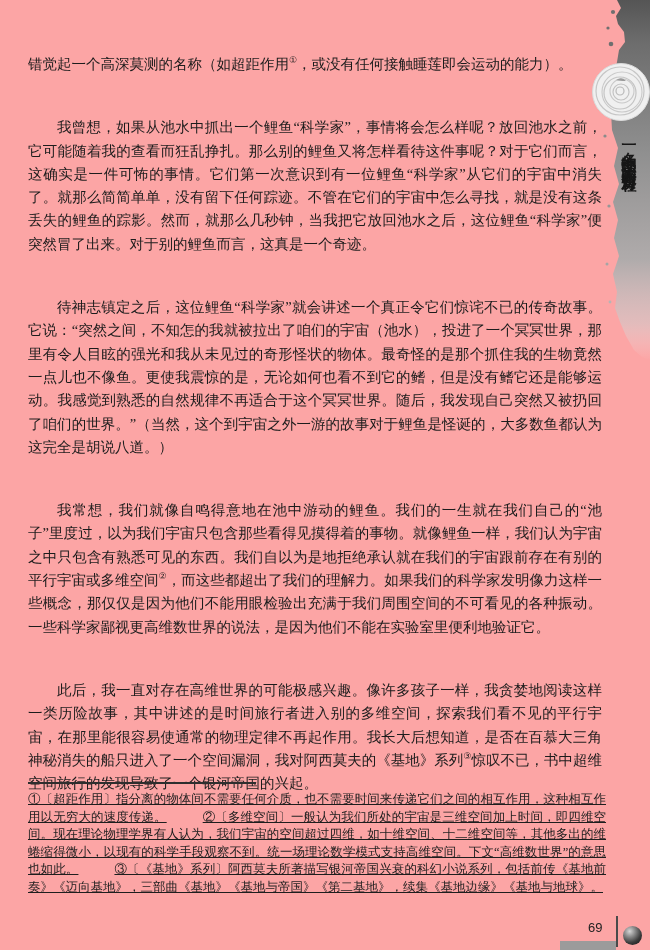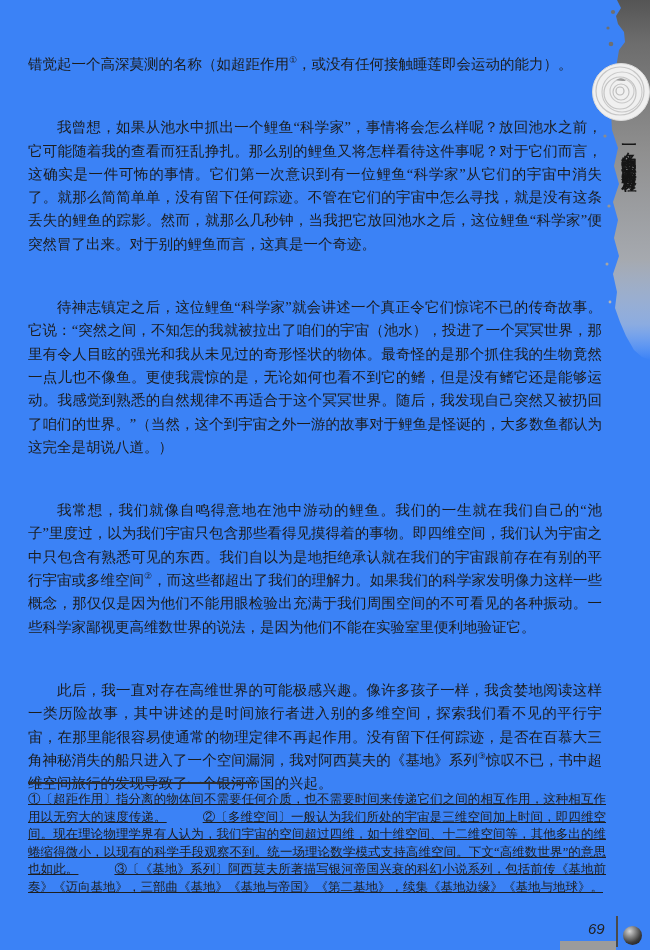--- a/index.html
+++ b/index.html
@@ -1,37 +1,37 @@
 <!DOCTYPE html>
 <html><head>
 <meta charset="utf-8">
 <style>
   html,body{margin:0;padding:0;}
   body{width:650px;height:950px;background:#e8e8e8;}
-  .page{position:relative;width:650px;height:950px;background:#3b82f6;overflow:hidden;
+  .page{position:relative;width:650px;height:950px;background:#fca5a5;overflow:hidden;
         font-family:"Liberation Serif",serif;}
   
   .side-art{position:absolute;top:0;right:0;width:60px;height:360px;}
   .sidebar-title{position:absolute;top:137px;right:12px;writing-mode:vertical-rl;text-orientation:upright;
         font-family:"Liberation Sans",sans-serif;font-weight:bold;font-size:15px;letter-spacing:3px;
         color:#161616;}
   
   .content{position:absolute;left:28px;top:53px;width:574px;color:#1c1c1c;}
   .para{margin:0;font-size:14.5px;line-height:23.3px;text-align:justify;text-justify:inter-ideograph;}
   .para.indent{text-indent:2em;margin-top:40px;}
   .para sup{font-size:9px;line-height:0;vertical-align:super;}
   
   .fn-rule{position:absolute;left:28px;top:782px;width:228px;height:2px;background:#2e2e2e;}
   .footnotes{position:absolute;left:28px;top:791px;width:578px;font-size:12.5px;line-height:17.5px;
         text-align:justify;color:#1e1e1e;text-decoration:underline;}
   .fn-seg{padding-right:36px;}
   .fn-seg:last-child{padding-right:0;}
   
   .page-num{position:absolute;left:588px;top:920px;font-family:"Liberation Sans",sans-serif;
-        font-size:15px;color:#222;font-style:italic;}
+        font-size:13px;color:#222;}
   .pn-line{position:absolute;left:616px;top:916px;width:2px;height:31px;background:#4a4a4a;}
   .pn-bar{position:absolute;left:560px;top:941px;width:56px;height:9px;background:#9b9b9b;}
   .sphere{position:absolute;left:623px;top:926px;width:19px;height:19px;border-radius:50%;
         background:radial-gradient(circle at 35% 28%,#d6d6d6 0%,#8a8a8a 30%,#3c3c3c 62%,#0d0d0d 100%);}
 </style>
 </head>
 <body>
 
 <div class="page">
 
@@ -69,22 +69,22 @@
       <path d="M26,80 q6,-4 10,1 q-7,0 -10,-1" fill="#9c9c9c"></path>
     </g>
   </svg>
 
   <div class="sidebar-title">一名物理学家的教育历程</div>
 
   <div class="content">
       <p class="para"><span>错觉起一个高深莫测的名称（如超距作用</span><sup>①</sup><span>，或没有任何接触睡莲即会运动的能力）。</span></p>
       <p class="para indent"><span>我曾想，如果从池水中抓出一个鲤鱼“科学家”，事情将会怎么样呢？放回池水之前，它可能随着我的查看而狂乱挣扎。那么别的鲤鱼又将怎样看待这件事呢？对于它们而言，这确实是一件可怖的事情。它们第一次意识到有一位鲤鱼“科学家”从它们的宇宙中消失了。就那么简简单单，没有留下任何踪迹。不管在它们的宇宙中怎么寻找，就是没有这条丢失的鲤鱼的踪影。然而，就那么几秒钟，当我把它放回池水之后，这位鲤鱼“科学家”便突然冒了出来。对于别的鲤鱼而言，这真是一个奇迹。</span></p>
       <p class="para indent"><span>待神志镇定之后，这位鲤鱼“科学家”就会讲述一个真正令它们惊诧不已的传奇故事。它说：“突然之间，不知怎的我就被拉出了咱们的宇宙（池水），投进了一个冥冥世界，那里有令人目眩的强光和我从未见过的奇形怪状的物体。最奇怪的是那个抓住我的生物竟然一点儿也不像鱼。更使我震惊的是，无论如何也看不到它的鳍，但是没有鳍它还是能够运动。我感觉到熟悉的自然规律不再适合于这个冥冥世界。随后，我发现自己突然又被扔回了咱们的世界。”（当然，这个到宇宙之外一游的故事对于鲤鱼是怪诞的，大多数鱼都认为这完全是胡说八道。）</span></p>
-      <p class="para indent"><span>我常想，我们就像自鸣得意地在池中游动的鲤鱼。我们的一生就在我们自己的“池子”里度过，以为我们宇宙只包含那些看得见摸得着的事物。即四维空间，我们认为宇宙之中只包含有熟悉可见的东西。我们自以为是地拒绝承认就在我们的宇宙跟前存在有别的平行宇宙或多维空间</span><sup>②</sup><span>，而这些都超出了我们的理解力。如果我们的科学家发明像力这样一些概念，那仅仅是因为他们不能用眼检验出充满于我们周围空间的不可看见的各种振动。一些科学家鄙视更高维数世界的说法，是因为他们不能在实验室里便利地验证它。</span></p>
-      <p class="para indent"><span>此后，我一直对存在高维世界的可能极感兴趣。像许多孩子一样，我贪婪地阅读这样一类历险故事，其中讲述的是时间旅行者进入别的多维空间，探索我们看不见的平行宇宙，在那里能很容易使通常的物理定律不再起作用。没有留下任何踪迹，是否在百慕大三角神秘消失的船只进入了一个空间漏洞，我对阿西莫夫的《基地》系列</span><sup>③</sup><span>惊叹不已，书中超维空间旅行的发现导致了一个银河帝国的兴起。</span></p>
+      <p class="para indent"><span>我常想，我们就像自鸣得意地在池中游动的鲤鱼。我们的一生就在我们自己的“池子”里度过，以为我们宇宙只包含那些看得见摸得着的事物。就像鲤鱼一样，我们认为宇宙之中只包含有熟悉可见的东西。我们自以为是地拒绝承认就在我们的宇宙跟前存在有别的平行宇宙或多维空间</span><sup>②</sup><span>，而这些都超出了我们的理解力。如果我们的科学家发明像力这样一些概念，那仅仅是因为他们不能用眼检验出充满于我们周围空间的不可看见的各种振动。一些科学家鄙视更高维数世界的说法，是因为他们不能在实验室里便利地验证它。</span></p>
+      <p class="para indent"><span>此后，我一直对存在高维世界的可能极感兴趣。像许多孩子一样，我贪婪地阅读这样一类历险故事，其中讲述的是时间旅行者进入别的多维空间，探索我们看不见的平行宇宙，在那里能很容易使通常的物理定律不再起作用。我长大后想知道，是否在百慕大三角神秘消失的船只进入了一个空间漏洞，我对阿西莫夫的《基地》系列</span><sup>③</sup><span>惊叹不已，书中超维空间旅行的发现导致了一个银河帝国的兴起。</span></p>
     </div>
 
   <div class="fn-rule"></div>
   <div class="footnotes"><span class="fn-seg">①〔超距作用〕指分离的物体间不需要任何介质，也不需要时间来传递它们之间的相互作用，这种相互作用以无穷大的速度传递。</span><span class="fn-seg">②〔多维空间〕一般认为我们所处的宇宙是三维空间加上时间，即四维空间。现在理论物理学界有人认为，我们宇宙的空间超过四维，如十维空间、十二维空间等，其他多出的维蜷缩得微小，以现有的科学手段观察不到。统一场理论数学模式支持高维空间。下文“高维数世界”的意思也如此。</span><span class="fn-seg">③〔《基地》系列〕阿西莫夫所著描写银河帝国兴衰的科幻小说系列，包括前传《基地前奏》《迈向基地》，三部曲《基地》《基地与帝国》《第二基地》，续集《基地边缘》《基地与地球》。</span></div>
 
   <div class="page-num">69</div>
   <div class="pn-line"></div>
   <div class="pn-bar"></div>
   <div class="sphere"></div>
 

